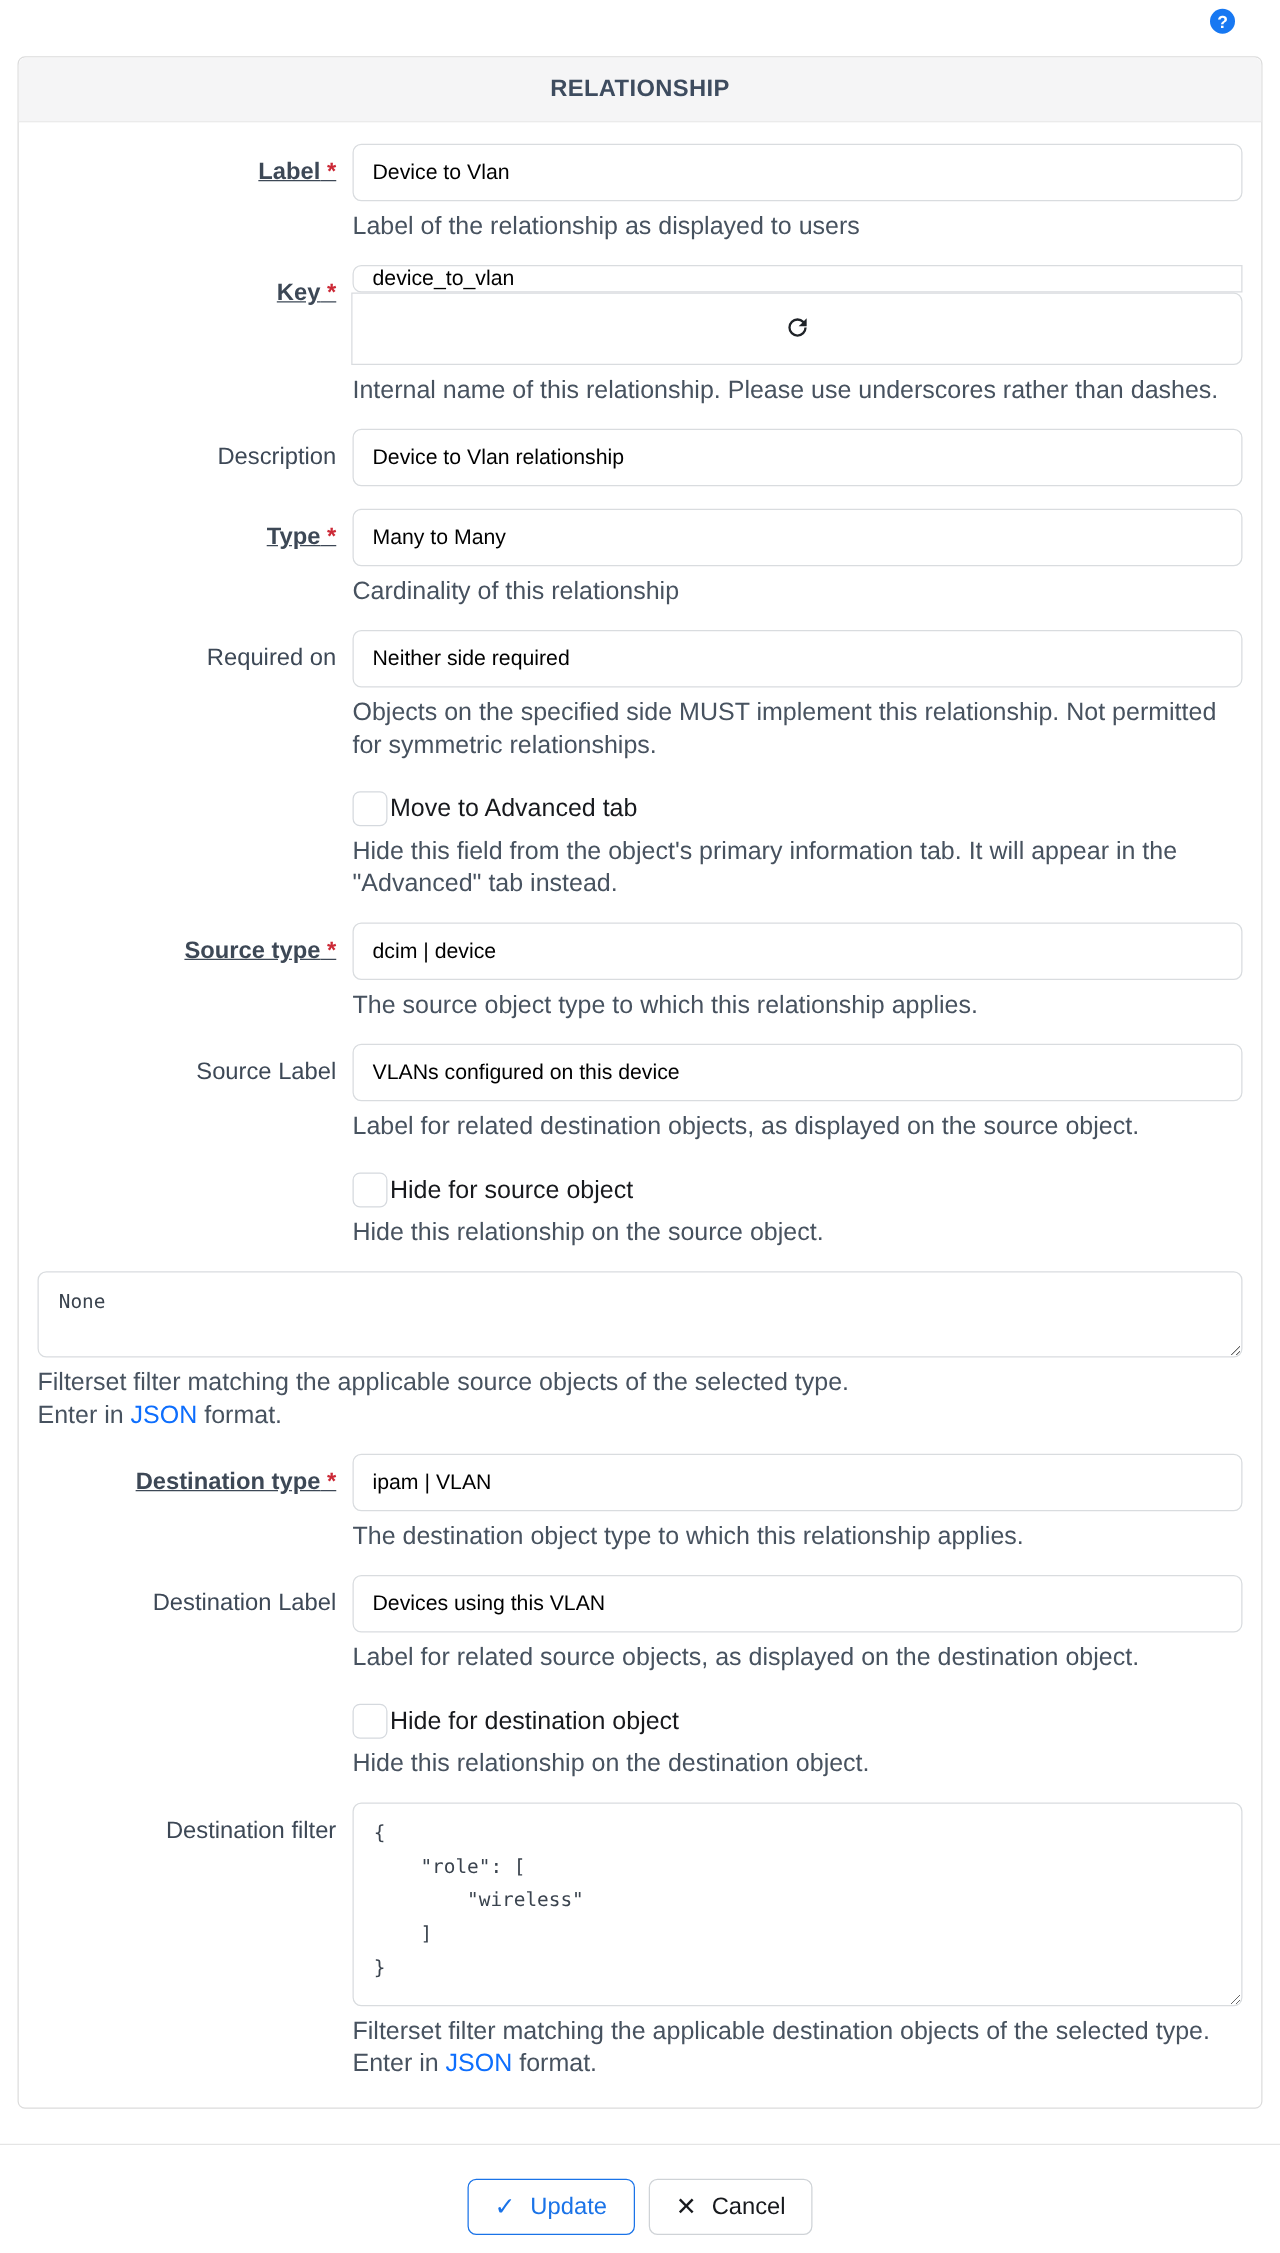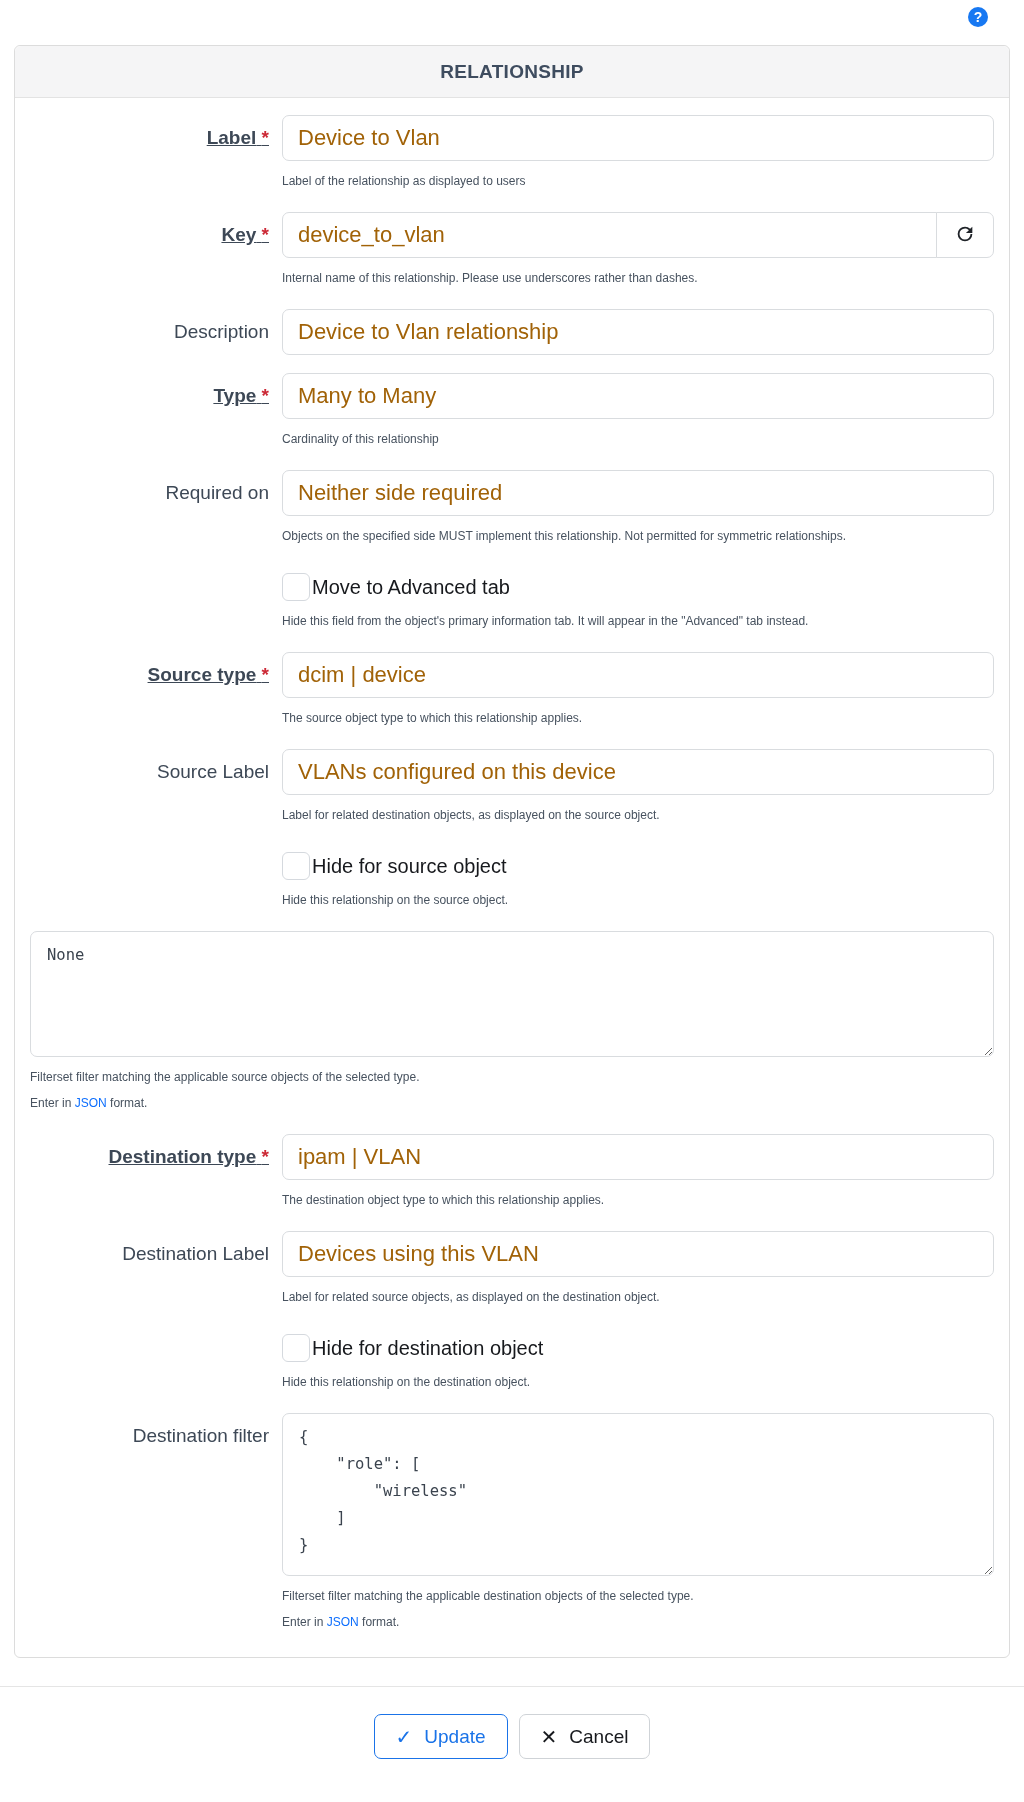--- a/index.html
+++ b/index.html
@@ -66,44 +66,44 @@
   .col-label.required { font-weight: bold; text-decoration: underline; }
   .req { color: #cc2936; }
   .col-control { flex: 1; min-width: 0; }
 
   .text-input {
     display: block;
     width: 100%;
     height: 46px;
     padding: 0 15px;
     font-family: "Liberation Sans", sans-serif;
-    font-size: 22px;
-    color: #a16207;
+    font-size: 17px;
+    color: #000000;
     background: #ffffff;
     border: 1px solid #d9dcdf;
     border-radius: 7px;
     outline: none;
   }
 
-  .input-group { display: flex; }
+  .input-group { display: flex; flex-direction: column; }
   .input-group .text-input { flex: 1; border-radius: 7px 0 0 7px; }
   .btn-regenerate {
     flex: 0 0 58px;
     height: 46px;
     margin-left: -1px;
     border: 1px solid #d9dcdf;
     border-radius: 0 7px 7px 0;
     background: #ffffff;
     display: flex; align-items: center; justify-content: center;
     cursor: pointer;
   }
 
   .help {
     margin-top: 7px;
-    font-size: 12px;
+    font-size: 20px;
     line-height: 26px;
     color: #47525f;
     max-width: 720px;
   }
   .json-link { color: #0d6efd; text-decoration: none; cursor: pointer; }
 
   .checkbox-row { display: flex; align-items: center; gap: 2px; padding-top: 6px; }
   .checkbox {
     width: 28px; height: 28px;
     border: 1px solid #d5d9de;
@@ -122,21 +122,21 @@
     padding: 10px 16px;
     font-family: "DejaVu Sans Mono", monospace;
     font-size: 15.5px;
     line-height: 27px;
     color: #3a434e;
     background: #ffffff;
     resize: both;
     outline: none;
     overflow: auto;
   }
-  .ta-short { height: 126px; }
+  .ta-short { height: 69px; }
   .ta-tall  { height: 163px; }
 
   .page-divider {
     border: none;
     border-top: 1px solid #e5e5e5;
     margin: 28px 0 0 0;
   }
 
   .actions {
     display: flex;

